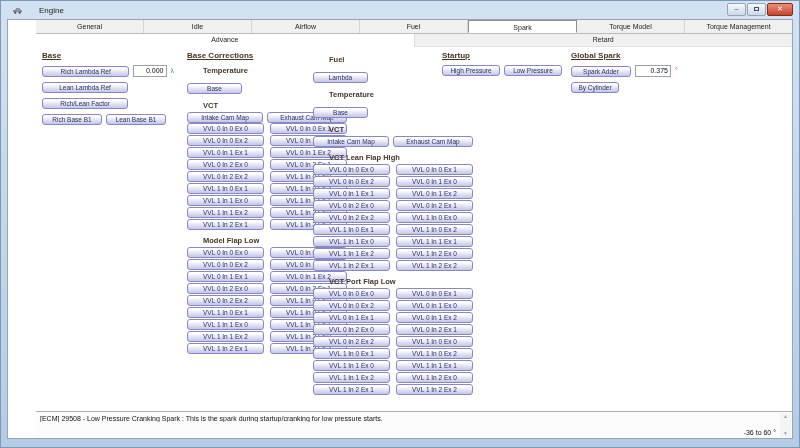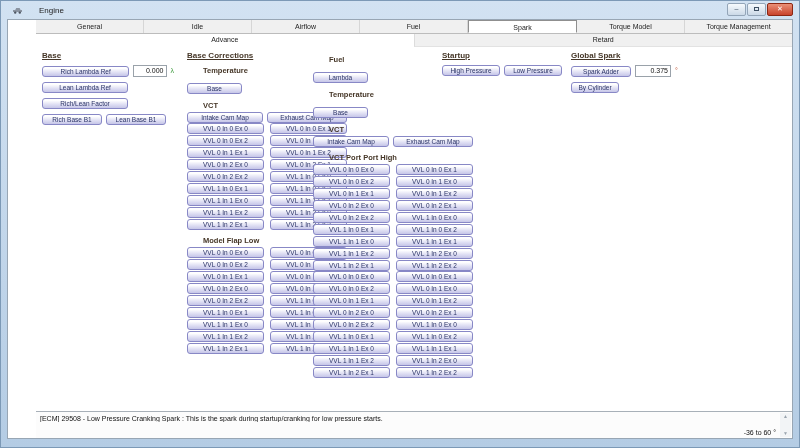--- a/index.html
+++ b/index.html
@@ -192,41 +192,42 @@
       <div class="col col-mbt">
         <div class="subheading">Fuel</div>
         <button class="btn w55">Lambda</button>
         <div class="subheading">Temperature</div>
         <button class="btn w55">Base</button>
         <div class="subheading">VCT</div>
         <div class="row" style="margin-bottom:0;">
           <button class="btn w76">Intake Cam Map</button>
           <button class="btn w80">Exhaust Cam Map</button>
         </div>
-        <div class="subheading">VCT Port Port High</div>
-        <div class="vvl-grid">
-            <button class="btn">VVL 0 In 0 Ex 0</button>
-            <button class="btn">VVL 0 In 0 Ex 1</button>
-            <button class="btn">VVL 0 In 0 Ex 2</button>
-            <button class="btn">VVL 0 In 1 Ex 0</button>
-            <button class="btn">VVL 0 In 1 Ex 1</button>
-            <button class="btn">VVL 0 In 1 Ex 2</button>
-            <button class="btn">VVL 0 In 2 Ex 0</button>
-            <button class="btn">VVL 0 In 2 Ex 1</button>
-            <button class="btn">VVL 0 In 2 Ex 2</button>
-            <button class="btn">VVL 1 In 0 Ex 0</button>
-            <button class="btn">VVL 1 In 0 Ex 1</button>
-            <button class="btn">VVL 1 In 0 Ex 2</button>
-            <button class="btn">VVL 1 In 1 Ex 0</button>
-            <button class="btn">VVL 1 In 1 Ex 1</button>
-            <button class="btn">VVL 1 In 1 Ex 2</button>
-            <button class="btn">VVL 1 In 2 Ex 0</button>
-            <button class="btn">VVL 1 In 2 Ex 1</button>
-            <button class="btn">VVL 1 In 2 Ex 2</button>
-          </div>
+        <div class="subheading">VCT Lean Flap High</div>
+        <div class="vvl-grid">
+            <button class="btn">VVL 0 In 0 Ex 0</button>
+            <button class="btn">VVL 0 In 0 Ex 1</button>
+            <button class="btn">VVL 0 In 0 Ex 2</button>
+            <button class="btn">VVL 0 In 1 Ex 0</button>
+            <button class="btn">VVL 0 In 1 Ex 1</button>
+            <button class="btn">VVL 0 In 1 Ex 2</button>
+            <button class="btn">VVL 0 In 2 Ex 0</button>
+            <button class="btn">VVL 0 In 2 Ex 1</button>
+            <button class="btn">VVL 0 In 2 Ex 2</button>
+            <button class="btn">VVL 1 In 0 Ex 0</button>
+            <button class="btn">VVL 1 In 0 Ex 1</button>
+            <button class="btn">VVL 1 In 0 Ex 2</button>
+            <button class="btn">VVL 1 In 1 Ex 0</button>
+            <button class="btn">VVL 1 In 1 Ex 1</button>
+            <button class="btn">VVL 1 In 1 Ex 2</button>
+            <button class="btn">VVL 1 In 2 Ex 0</button>
+            <button class="btn">VVL 1 In 2 Ex 1</button>
+            <button class="btn">VVL 1 In 2 Ex 2</button>
+          </div>
+        <div class="subheading">VCT Port Flap Low</div>
         <div class="vvl-grid">
             <button class="btn">VVL 0 In 0 Ex 0</button>
             <button class="btn">VVL 0 In 0 Ex 1</button>
             <button class="btn">VVL 0 In 0 Ex 2</button>
             <button class="btn">VVL 0 In 1 Ex 0</button>
             <button class="btn">VVL 0 In 1 Ex 1</button>
             <button class="btn">VVL 0 In 1 Ex 2</button>
             <button class="btn">VVL 0 In 2 Ex 0</button>
             <button class="btn">VVL 0 In 2 Ex 1</button>
             <button class="btn">VVL 0 In 2 Ex 2</button>

